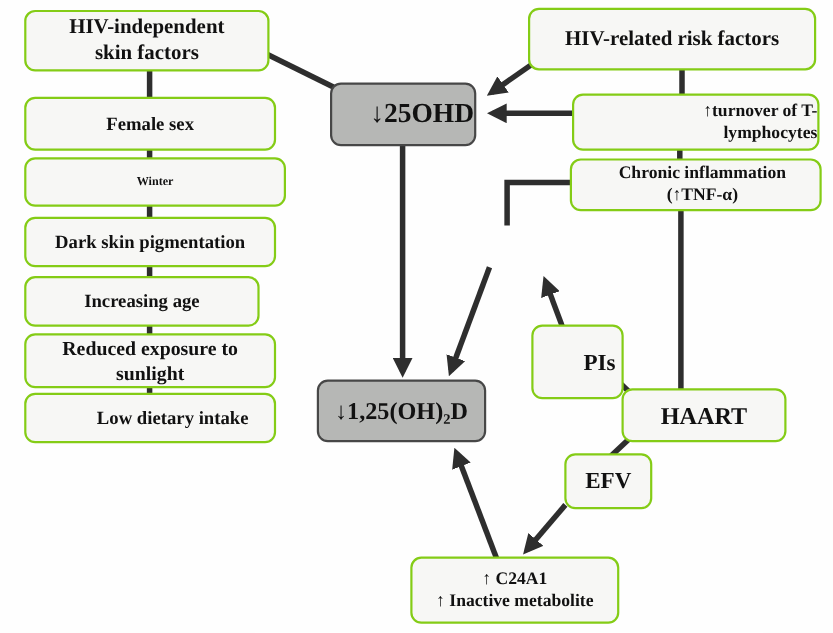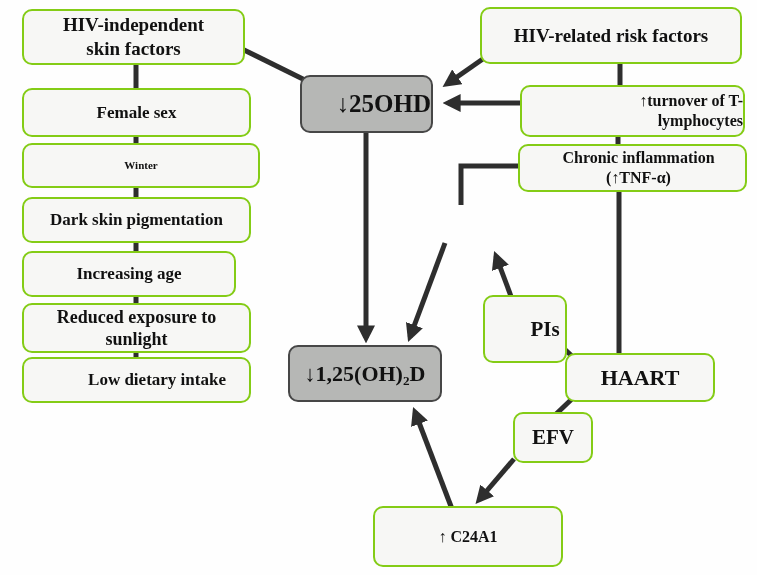--- a/index.html
+++ b/index.html
@@ -122,15 +122,16 @@
     <span>HAART</span>
   </div>
   <div class="node" style="left:485px;top:412px;width:80px;height:51px;font-size:21px;margin-left:28px;">
     <span>EFV</span>
   </div>
   <div class="node gray" style="left:288px;top:345px;width:154px;height:57px;font-size:22px;">
     <span>↓1,25(OH)₂D</span>
   </div>
   <div class="node" style="left:373px;top:506px;width:190px;height:61px;font-size:16px;">
     <span>↑ C24A1</span>
+    <span>↑ Inactive metabolite</span>
   </div>
 
 </div>
 
 </body></html>

